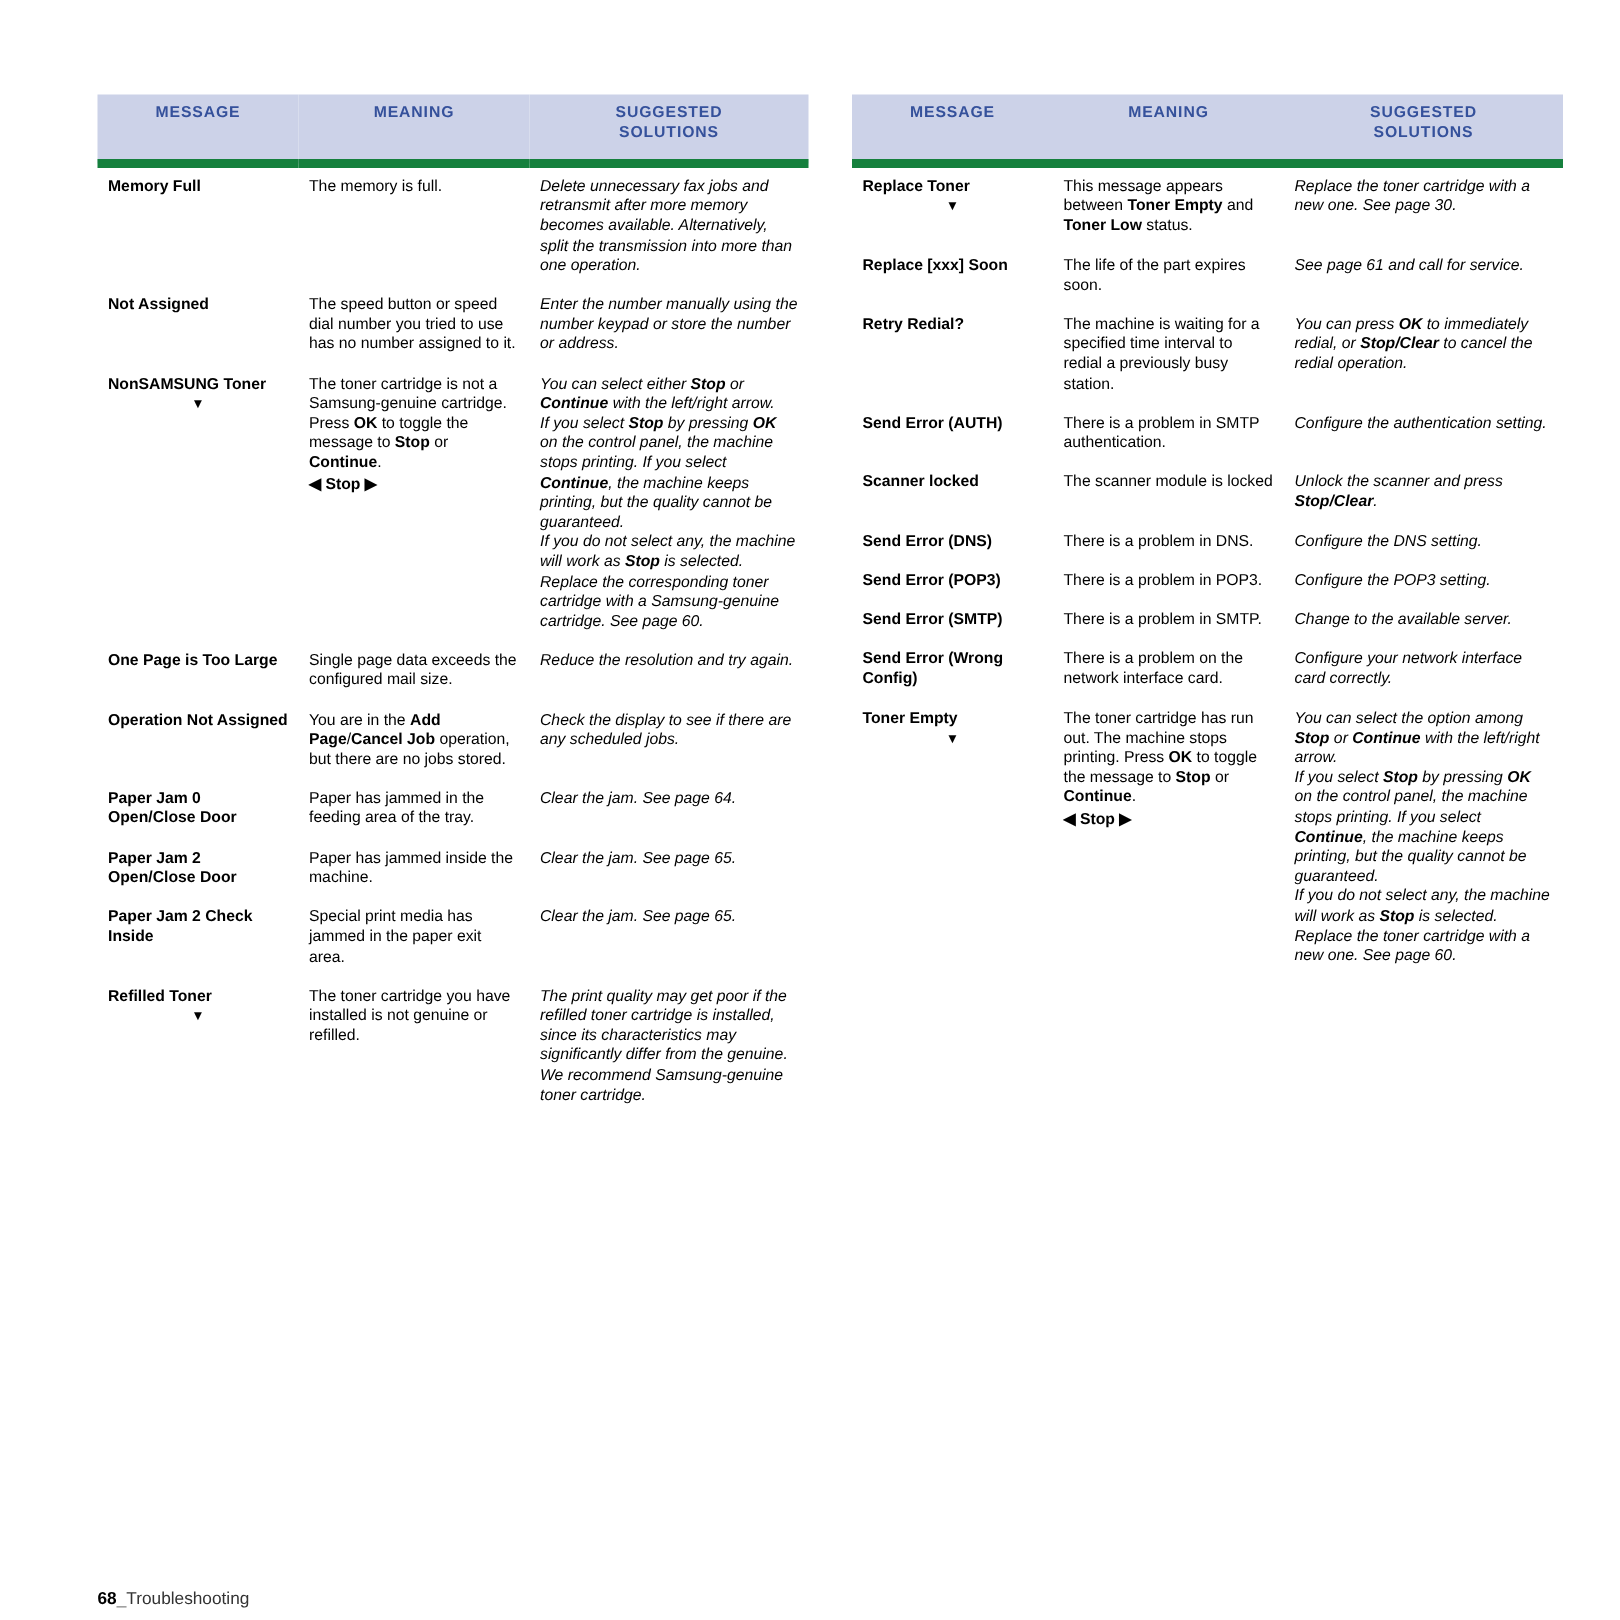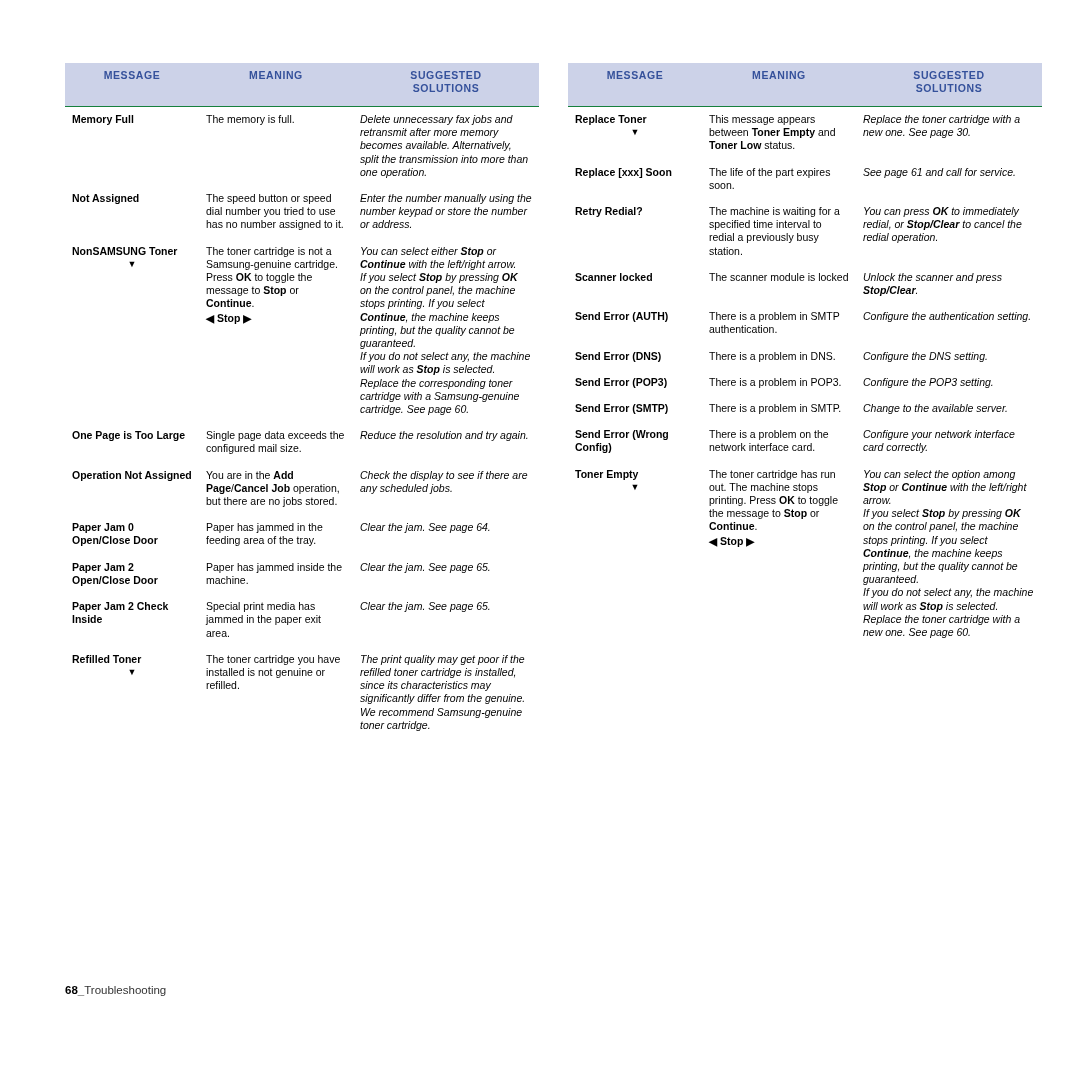--- a/index.html
+++ b/index.html
@@ -57,21 +57,21 @@
     padding: 9px 4px;
     height: 30px;
     border-right: 1px solid #ffffff;
   }
   thead th.last { border-right: none; }
 
   tbody tr td {
     border-bottom: 1px solid #9a9a9a;
   }
   tbody tr:first-child td {
-    border-top: 1px solid #15803d;
+    border-top: 6px solid #15803d;
   }
   td.c-msg {
     width: 120px;
     font-weight: bold;
     border-right: 1px solid #9a9a9a;
   }
   td.c-mean {
     width: 140px;
     border-right: 1px solid #9a9a9a;
     font-weight: normal;
@@ -96,21 +96,21 @@
   .stopline {
     display: block;
     text-align: left;
     font-weight: bold;
     margin: 1px 0 1px 0;
   }
 
   .footer {
     position: absolute;
     left: 65px;
-    top: 984px;
+    top: 1060px;
     font-size: 11.5px;
     color: #000;
   }
   .footer .pagenum { font-weight: bold; }
   .footer .sep { color: #777; }
   .footer .label { color: #333; }
 </style>
 </head>
 <body>
 
@@ -200,30 +200,30 @@
             <td class="c-msg">Replace [xxx] Soon</td>
             <td class="c-mean">The life of the part expires soon.</td>
             <td class="c-sol">See page 61 and call for service.</td>
           </tr>
           <tr>
             <td class="c-msg">Retry Redial?</td>
             <td class="c-mean">The machine is waiting for a specified time interval to redial a previously busy station.</td>
             <td class="c-sol"><span>You can press </span><span class="b">OK</span><span> to immediately redial, or </span><span class="b">Stop/Clear</span><span> to cancel the redial operation.</span></td>
           </tr>
           <tr>
+            <td class="c-msg">Send Error (AUTH)</td>
+            <td class="c-mean">There is a problem in SMTP authentication.</td>
+            <td class="c-sol">Configure the authentication setting.</td>
+          </tr>
+          <tr>
             <td class="c-msg">Scanner locked</td>
             <td class="c-mean">The scanner module is locked</td>
             <td class="c-sol"><span>Unlock the scanner and press </span><span class="b">Stop/Clear</span><span>.</span></td>
           </tr>
           <tr>
-            <td class="c-msg">Send Error (AUTH)</td>
-            <td class="c-mean">There is a problem in SMTP authentication.</td>
-            <td class="c-sol">Configure the authentication setting.</td>
-          </tr>
-          <tr>
             <td class="c-msg">Send Error (DNS)</td>
             <td class="c-mean">There is a problem in DNS.</td>
             <td class="c-sol">Configure the DNS setting.</td>
           </tr>
           <tr>
             <td class="c-msg">Send Error (POP3)</td>
             <td class="c-mean">There is a problem in POP3.</td>
             <td class="c-sol">Configure the POP3 setting.</td>
           </tr>
           <tr>

